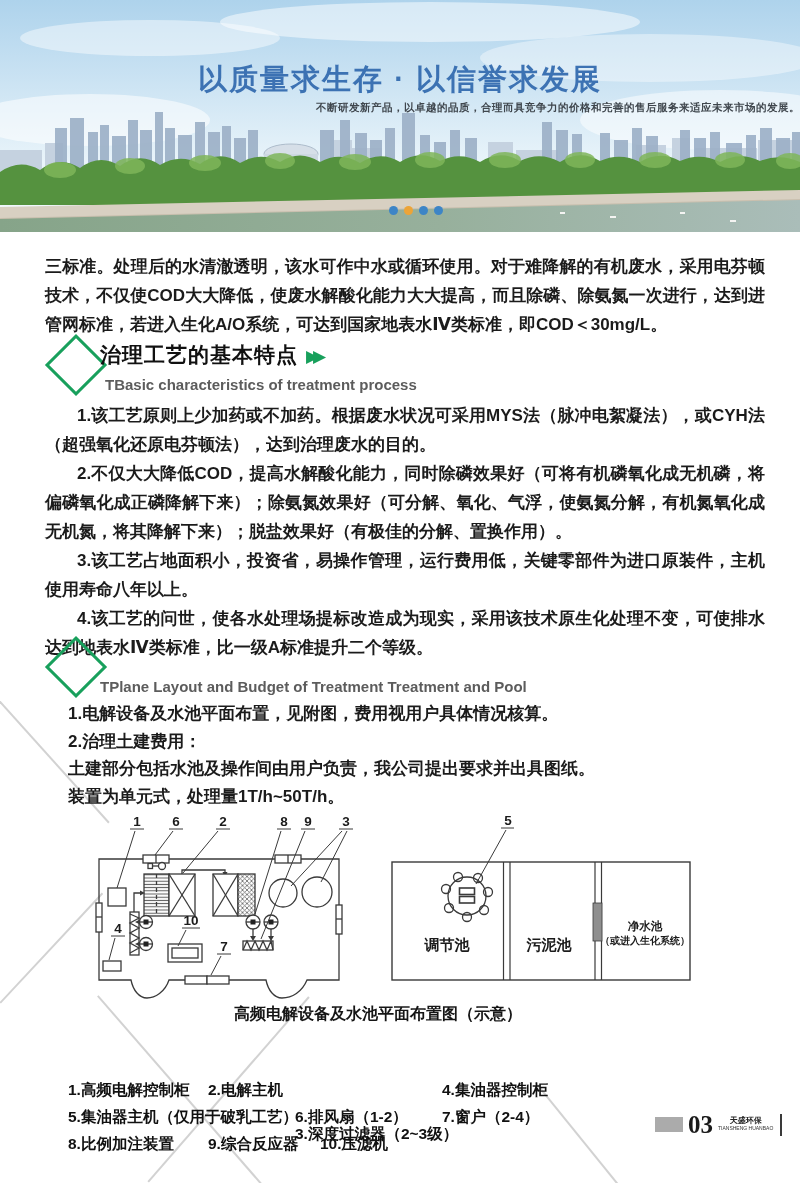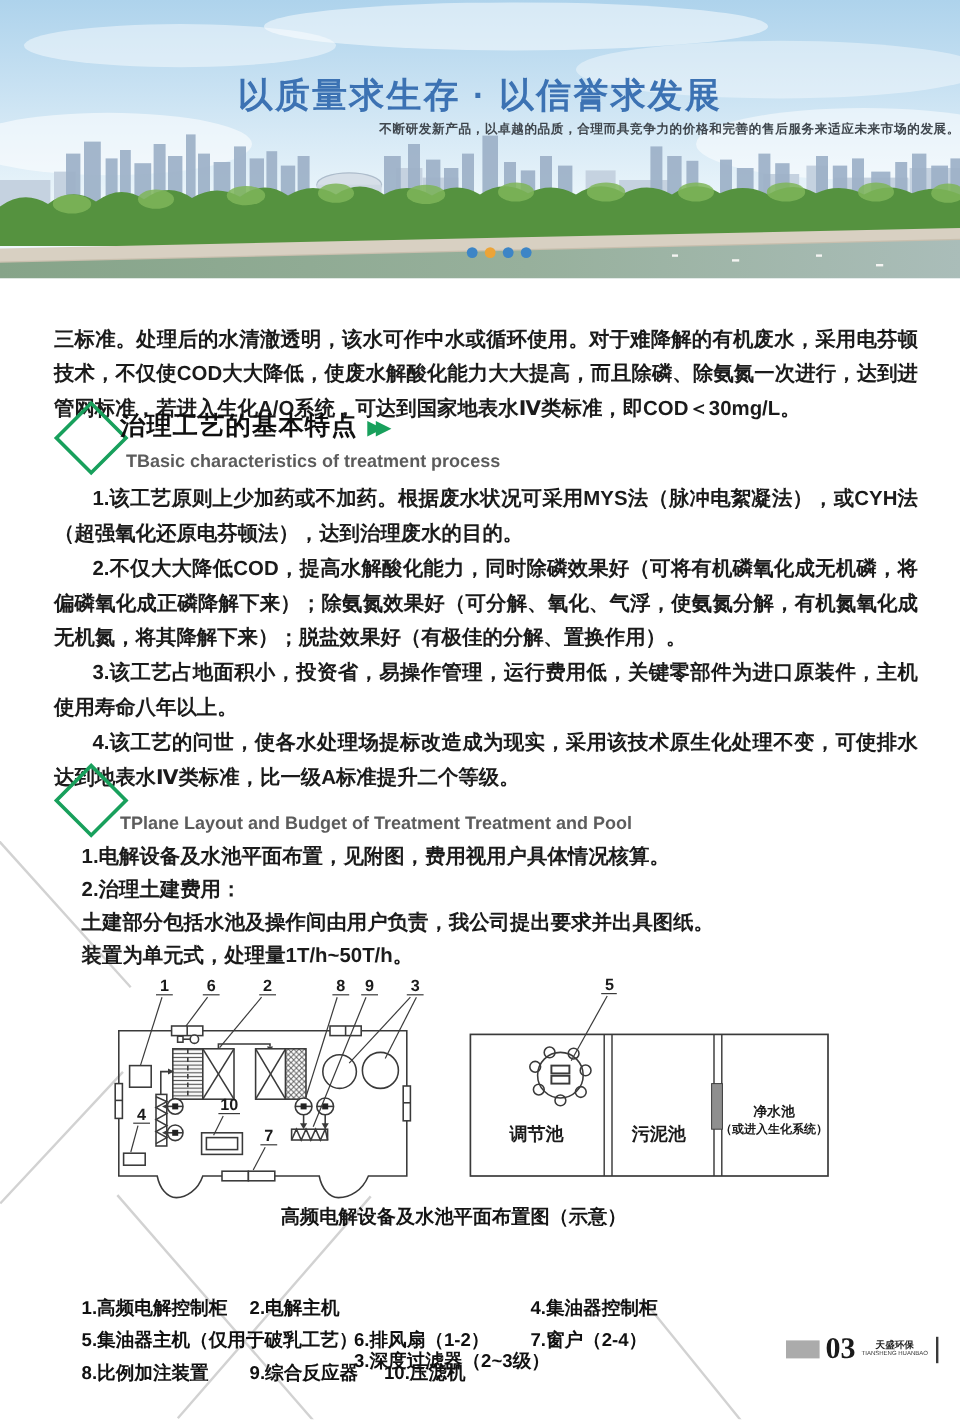--- a/index.html
+++ b/index.html
@@ -24,21 +24,21 @@
   .hero-subtitle{position:absolute;left:0;right:0;top:101px;text-align:right;
         color:#3f464d;font-size:10.5px;font-weight:700;letter-spacing:.5px;z-index:2;}
   .dots{position:absolute;left:389px;top:206px;z-index:3;display:flex;gap:6px;}
   .dot{width:9px;height:9px;border-radius:50%;background:#3d85c6;cursor:pointer;}
 
   
   .para{position:absolute;left:45px;width:720px;font-size:17px;line-height:29px;
         font-weight:600;text-align:justify;color:#1b1b1b;}
   .para p{margin:0;}
   .features p{text-indent:32px;}
-  .intro{top:252px;margin-top:16px;}
+  .intro{top:252px;}
   .features{top:401px;}
   .sec2lines{position:absolute;left:68px;top:700px;width:700px;font-size:17px;
         line-height:27.5px;font-weight:600;color:#1b1b1b;}
   .sec2lines p{margin:0;}
 
   
   .sec{position:absolute;left:40px;width:720px;height:62px;}
   .diamond{position:absolute;left:14px;top:7px;width:38px;height:38px;
         border:3.5px solid #18a05c;transform:rotate(45deg);background:transparent;}
   .sec-title{position:absolute;left:60px;top:5px;font-size:21px;font-weight:700;color:#101010;

